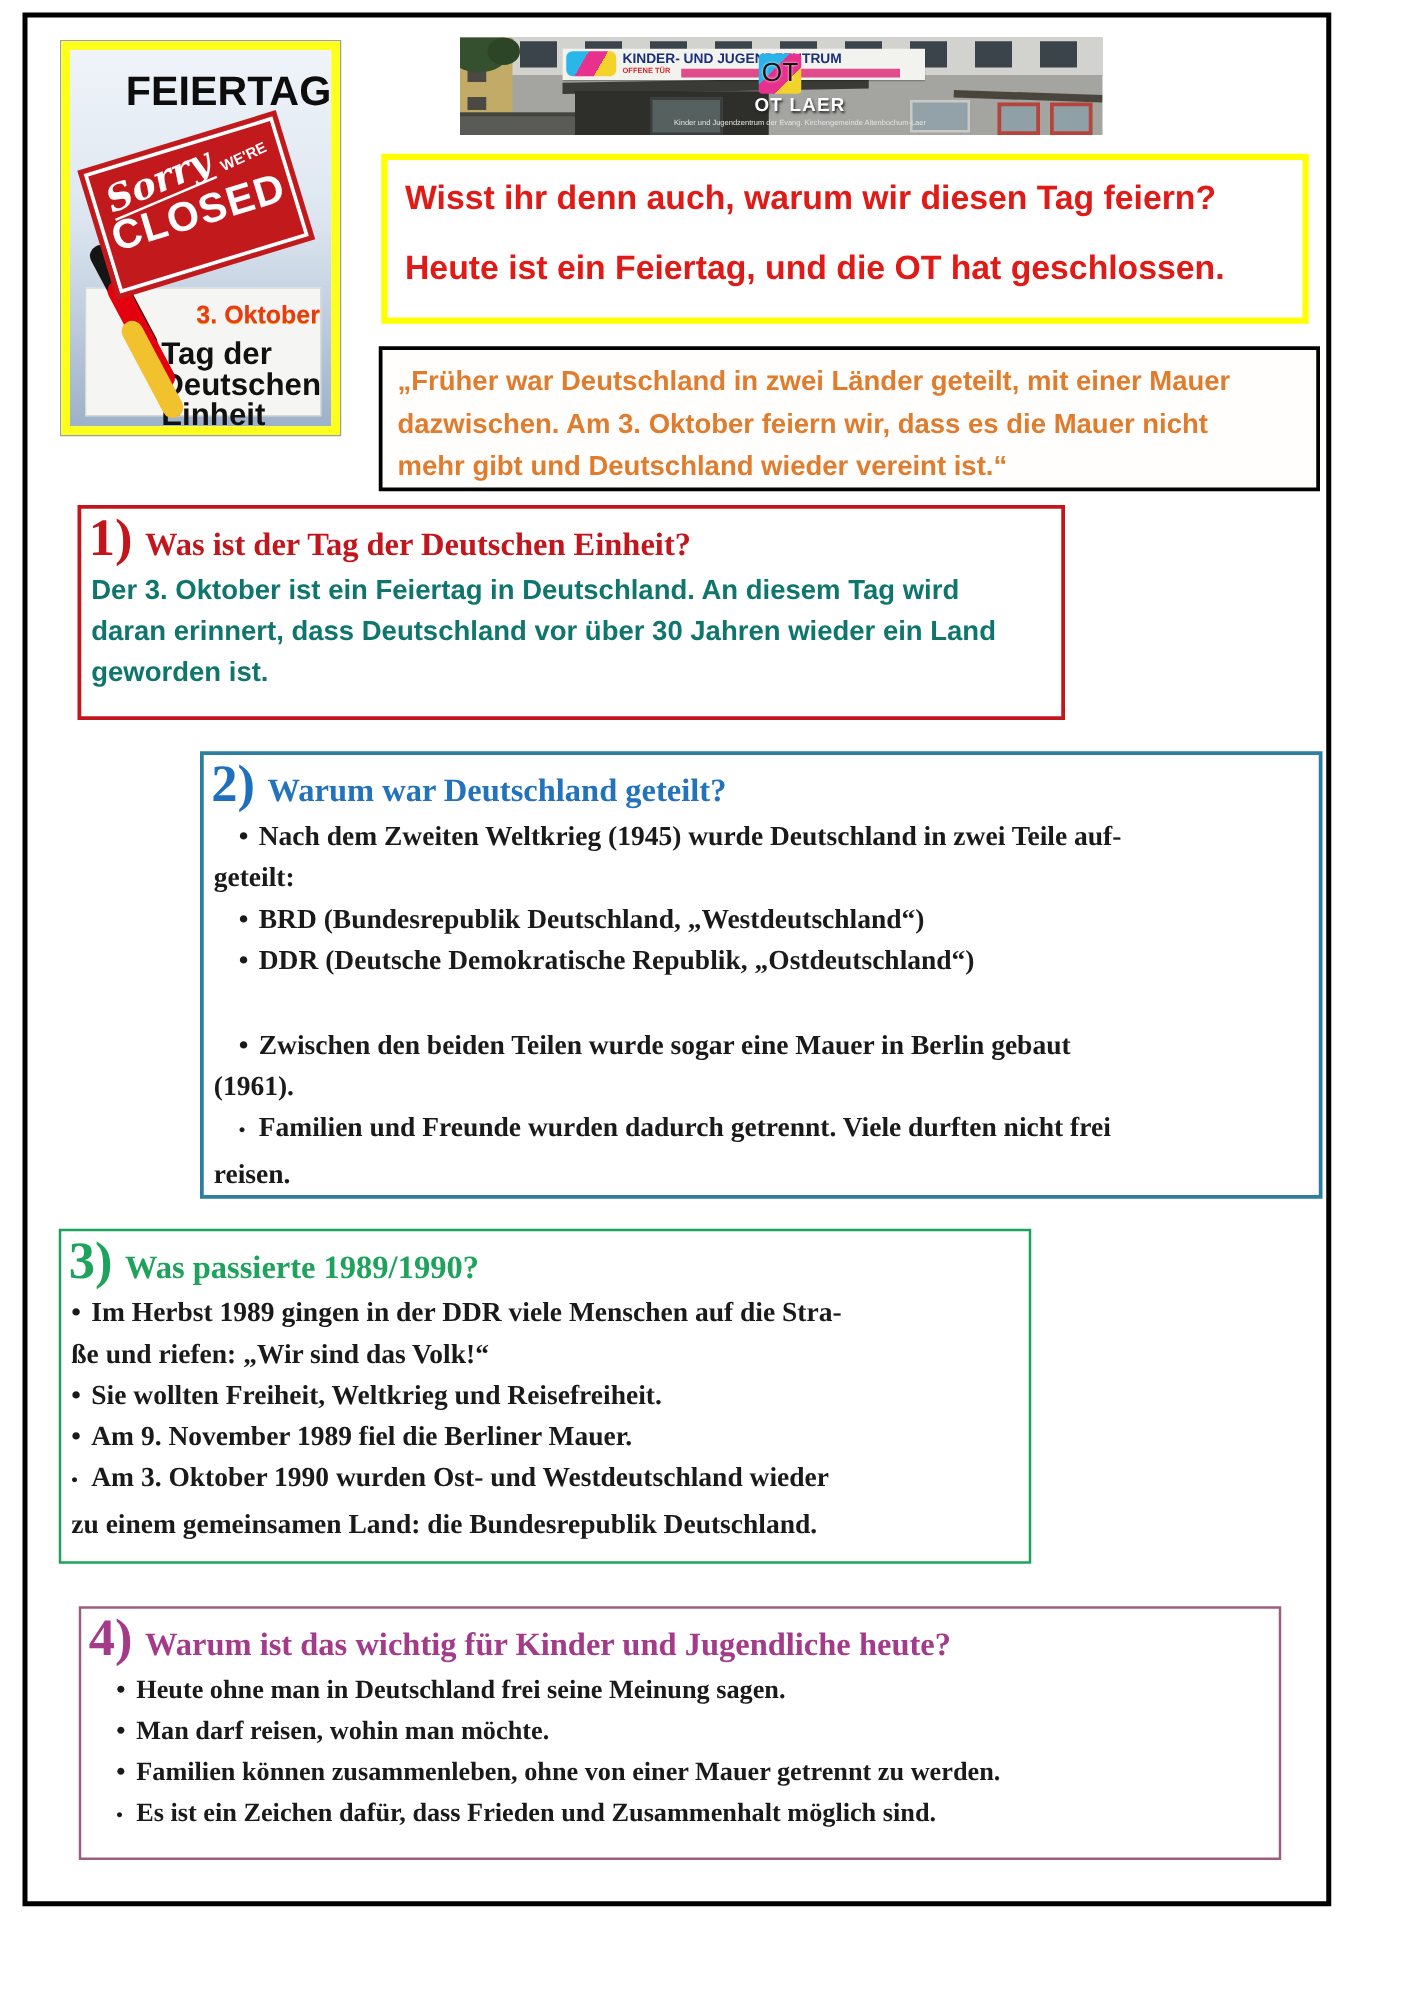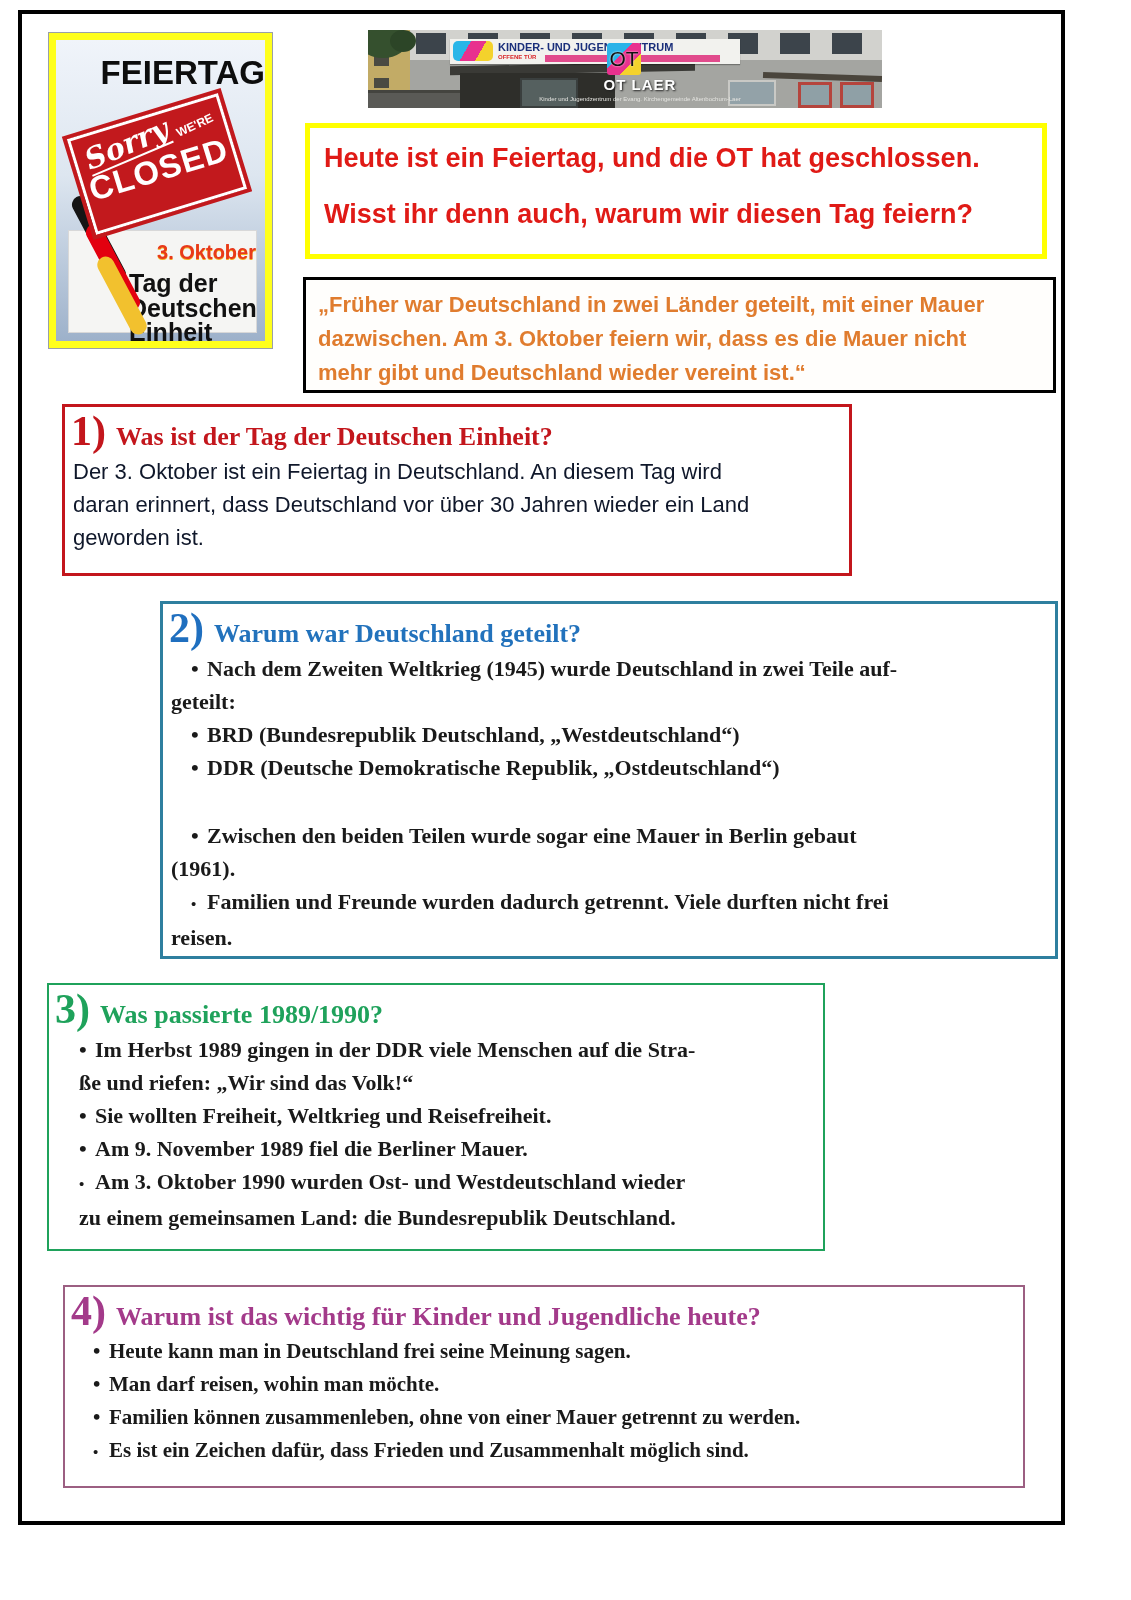--- a/index.html
+++ b/index.html
@@ -75,37 +75,37 @@
   
   .quote { position:absolute; left:303px; top:277px; width:753px; height:116px;
     border:3px solid #000; background:#fffefc; padding:8px 8px 0 12px; }
   .quote p { color:#e07c2e; font-weight:bold; font-size:22px; line-height:34px; }
 
   
   .sec { position:absolute; background:#fff; }
   .sec-head { display:flex; align-items:baseline; gap:10px; padding:2px 0 0 6px; }
   .sec-num { font-family:"Liberation Serif", serif; font-weight:bold; font-size:42px; line-height:44px; }
   .sec-title { font-family:"Liberation Serif", serif; font-weight:bold; font-size:26px; }
-  .sec-body { padding:2px 10px 0 8px; font-weight:normal; font-size:22px; line-height:33px; color:#0f172a; }
+  .sec-body { padding:2px 10px 0 8px; font-weight:bold; font-size:22px; line-height:33px; color:#0f766e; }
   .bullets { padding:2px 8px 0 8px; }
   .bi { font-weight:bold; font-size:22px; line-height:33px; color:#1a1a1a;font-family:Liberation Serif, serif; }
   .bi .dot { display:inline-block; width:16px; }
   .bi .dot.sm { font-size:15px; }
   .gap { margin-top:35px; }
 
   .s1 { left:62px; top:404px; width:790px; height:172px; border:3px solid #c3161c; }
   .s1 .sec-num, .s1 .sec-title { color:#c3161c; }
 
   .s2 { left:160px; top:601px; width:898px; height:358px; border:3px solid #2e7f9f; }
   .s2 .sec-num { color:#1f6fbf; } .s2 .sec-title { color:#2272bc; }
   .s2 .bi .dot { margin-left:20px; }
 
   .s3 { left:47px; top:983px; width:778px; height:268px; border:2px solid #1fa25b; }
   .s3 .sec-num, .s3 .sec-title { color:#1fa25b; }
-  .s3 .bi { margin-left:22px; }
+  .s3 .bi { }
   .s3 .bi .dot { margin-left:0; }
 
   .s4 { left:63px; top:1285px; width:962px; height:203px; border:2px solid #9c5f82; }
   .s4 .sec-num, .s4 .sec-title { color:#a33a8a; }
   .s4 .bi { font-size:21px; }
   .s4 .bi .dot { margin-left:20px; }
 </style>
 </head>
 <body>
 
@@ -158,22 +158,22 @@
       <div class="ph-banner-strip"></div>
     </div>
     <div class="ph-logo">
       <span>OT</span>
     </div>
     <div class="ph-name">OT LAER</div>
     <div class="ph-caption">Kinder und Jugendzentrum der Evang. Kirchengemeinde Altenbochum-Laer</div>
   </div>
 
   <div class="intro">
+    <p>Wisst ihr denn auch, warum wir diesen Tag feiern?</p>
     <p>Heute ist ein Feiertag, und die OT hat geschlossen.</p>
-    <p>Wisst ihr denn auch, warum wir diesen Tag feiern?</p>
   </div>
 
   <div class="quote">
     <p class="pre">„Früher war Deutschland in zwei Länder geteilt, mit einer Mauer
 dazwischen. Am 3. Oktober feiern wir, dass es die Mauer nicht
 mehr gibt und Deutschland wieder vereint ist.“</p>
   </div>
 
   <section class="sec s1">
     <div class="sec-head">
@@ -216,19 +216,19 @@
 zu einem gemeinsamen Land: die Bundesrepublik Deutschland.</span></div>
     </div>
   </section>
 
   <section class="sec s4">
     <div class="sec-head">
       <span class="sec-num">4)</span>
       <span class="sec-title">Warum ist das wichtig für Kinder und Jugendliche heute?</span>
     </div>
     <div class="bullets">
-      <div class="bi"><span class="dot">•</span><span class="pre">Heute kann man in Deutschland frei seine Meinung sagen.</span></div>
+      <div class="bi"><span class="dot">•</span><span class="pre">Heute ohne man in Deutschland frei seine Meinung sagen.</span></div>
       <div class="bi"><span class="dot">•</span><span class="pre">Man darf reisen, wohin man möchte.</span></div>
       <div class="bi"><span class="dot">•</span><span class="pre">Familien können zusammenleben, ohne von einer Mauer getrennt zu werden.</span></div>
       <div class="bi"><span class="dot sm">•</span><span class="pre">Es ist ein Zeichen dafür, dass Frieden und Zusammenhalt möglich sind.</span></div>
     </div>
   </section>
 </div>
 
 </body></html>

